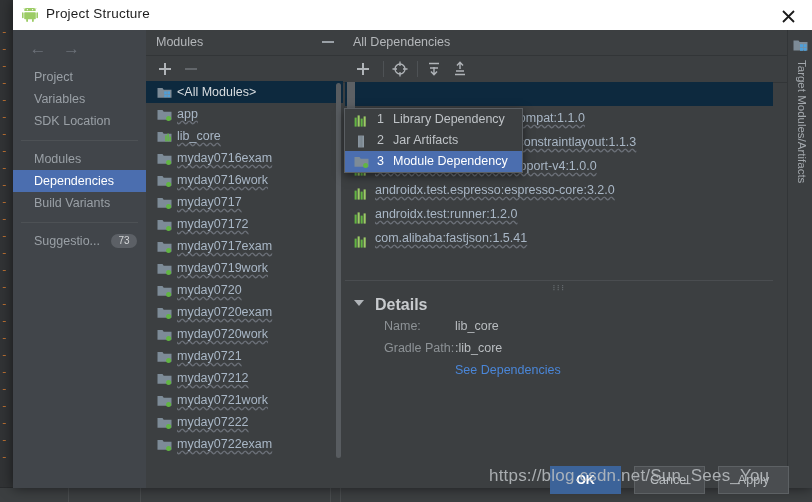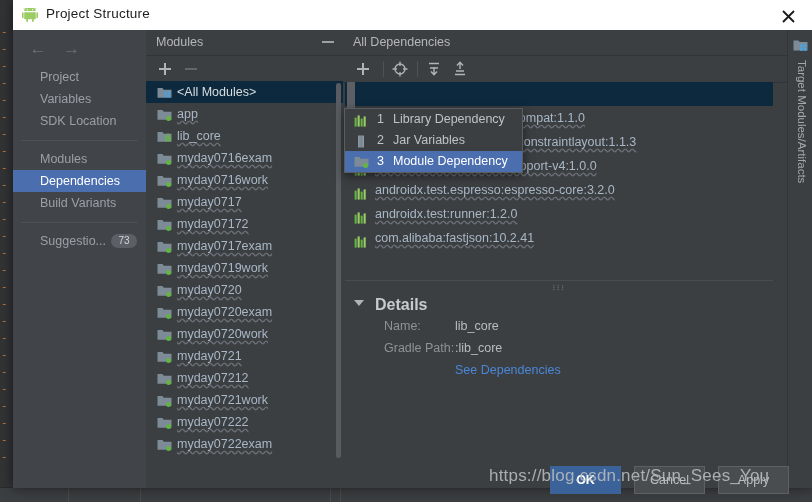--- a/index.html
+++ b/index.html
@@ -30,21 +30,21 @@
   .titlebar .closebtn{position:absolute;right:0;top:0;width:46px;height:30px;cursor:pointer;}
   .titlebar .closebtn svg{position:absolute;left:16px;top:10px;}
 
   .body{position:absolute;left:0;top:30px;width:799px;height:458px;background:#3c3f41;}
 
   
   .leftnav{position:absolute;left:0;top:0;width:133px;height:458px;background:#41454a;}
   .navarrows{position:absolute;left:10px;top:10px;height:18px;}
   .navarrows span{display:inline-block;width:30px;text-align:center;font-size:17px;color:#6b7078;cursor:pointer;line-height:18px;}
   .navlist{position:absolute;left:0;top:36px;width:133px;}
-  .navitem{height:22px;line-height:22px;padding-left:27px;color:#9aa0a6;font-size:12.5px;cursor:pointer;
+  .navitem{height:22px;line-height:22px;padding-left:21px;color:#9aa0a6;font-size:12.5px;cursor:pointer;
     white-space:nowrap;position:relative;}
   .navitem.sel{background:#4b6eaf;color:#ffffff;}
   .navsep{height:1px;margin:8px 8px 7px 8px;background:#4d5155;}
   .badge{position:absolute;right:9px;top:4px;min-width:20px;height:14px;line-height:14px;text-align:center;
     background:#5c6066;color:#d2d4d6;border-radius:7px;font-size:10px;padding:0 3px;}
 
   
   .modpanel{position:absolute;left:133px;top:0;width:197px;height:458px;background:#3c3f41;}
   .panelhdr{position:relative;height:25px;background:#3c3f41;border-bottom:1px solid #323537;}
   .panelhdr .lbl{position:absolute;left:10px;top:5px;color:#b4b7ba;font-size:12.5px;}
@@ -358,21 +358,21 @@
                   <rect x="0.6" y="2.6" width="2.1" height="9" fill="#62b543"></rect>
                   <rect x="3.6" y="0.4" width="2.1" height="11.2" fill="#9ccc65"></rect>
                   <rect x="6.6" y="3.6" width="2.1" height="8" fill="#62b543"></rect>
                   <rect x="9.6" y="1.4" width="2.1" height="10.2" fill="#9ccc65"></rect>
                 </svg></span><span class="txt">androidx.test:runner:1.2.0</span></div>
             <div class="drow"><span class="bars"><svg width="14" height="12" viewBox="0 0 14 12">
                   <rect x="0.6" y="2.6" width="2.1" height="9" fill="#62b543"></rect>
                   <rect x="3.6" y="0.4" width="2.1" height="11.2" fill="#9ccc65"></rect>
                   <rect x="6.6" y="3.6" width="2.1" height="8" fill="#62b543"></rect>
                   <rect x="9.6" y="1.4" width="2.1" height="10.2" fill="#9ccc65"></rect>
-                </svg></span><span class="txt">com.alibaba:fastjson:10.2.41</span></div>
+                </svg></span><span class="txt">com.alibaba:fastjson:1.5.41</span></div>
           </div>
         <div class="depscrolltrack">
           <div class="depscroll"></div>
         </div>
 
         <div class="splitter">
           <span class="dots">⁝⁝⁝</span>
         </div>
 
         <div class="details">
@@ -419,21 +419,21 @@
               </svg></span>
             <span class="num">1</span>
             <span class="mlbl">Library Dependency</span>
           </div>
           <div class="mitem">
             <span class="mico"><svg width="14" height="13" viewBox="0 0 14 13">
                 <rect x="4" y="0.6" width="6" height="11.8" fill="#9aa6b0"></rect>
                 <path d="M5 1 v11 M6.3 1 v11 M7.6 1 v11 M8.9 1 v11" stroke="#5f6b75" stroke-width="0.6"></path>
               </svg></span>
             <span class="num">2</span>
-            <span class="mlbl">Jar Variables</span>
+            <span class="mlbl">Jar Artifacts</span>
           </div>
           <div class="mitem sel">
             <span class="mico"><svg width="15" height="14" viewBox="0 0 15 14">
                 <path d="M0.5 2 h5 l1.2 1.7 h7.8 v8 h-14 z" fill="#7d8b97"></path>
                 <circle cx="11.6" cy="10.4" r="2.5" fill="#62b543"></circle>
               </svg></span>
             <span class="num">3</span>
             <span class="mlbl">Module Dependency</span>
           </div>
         </div>

